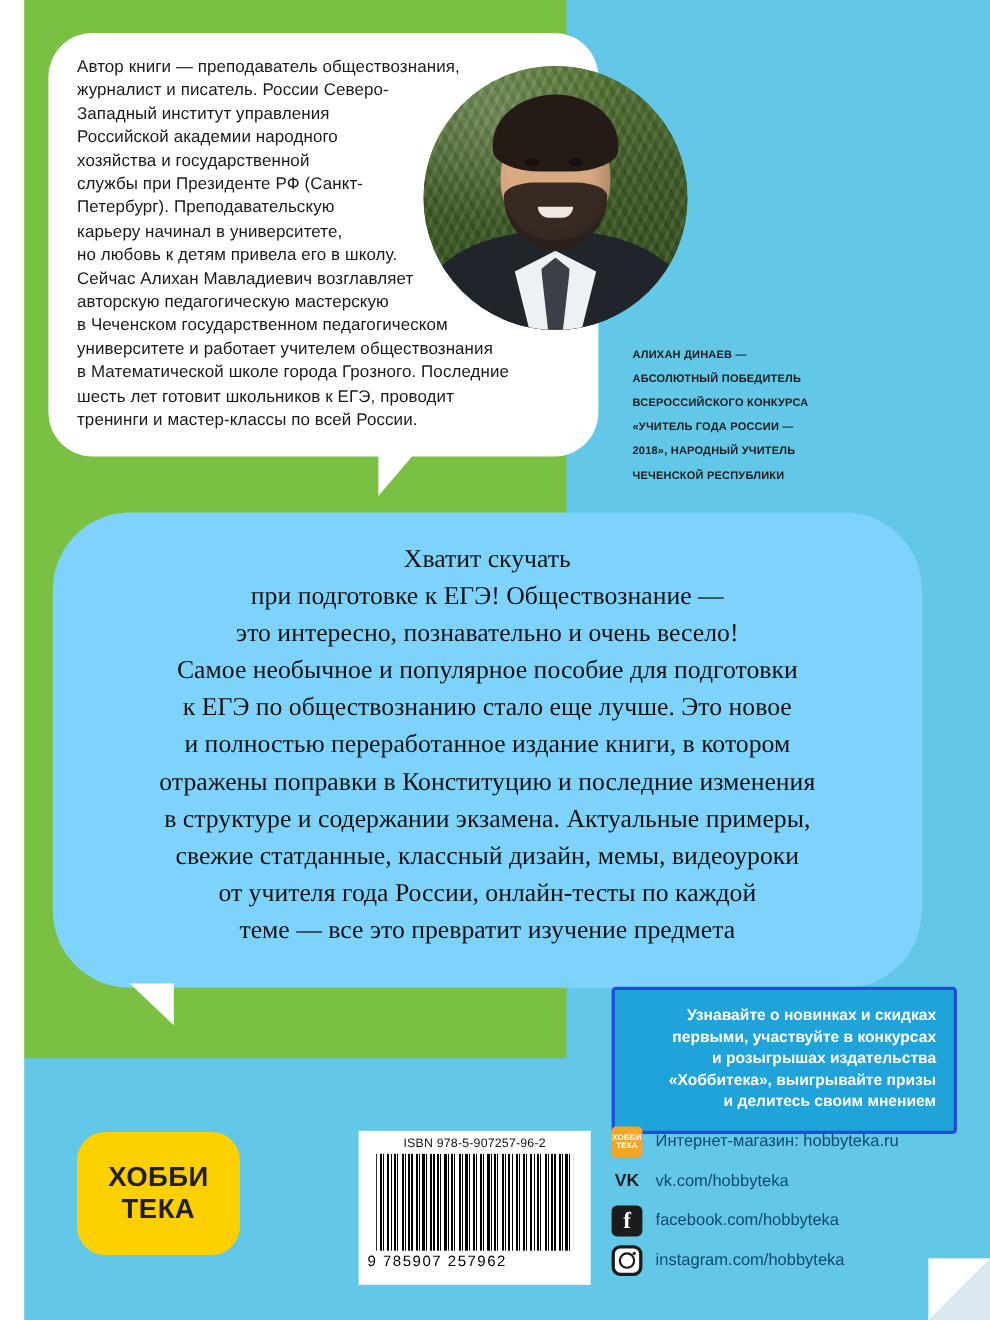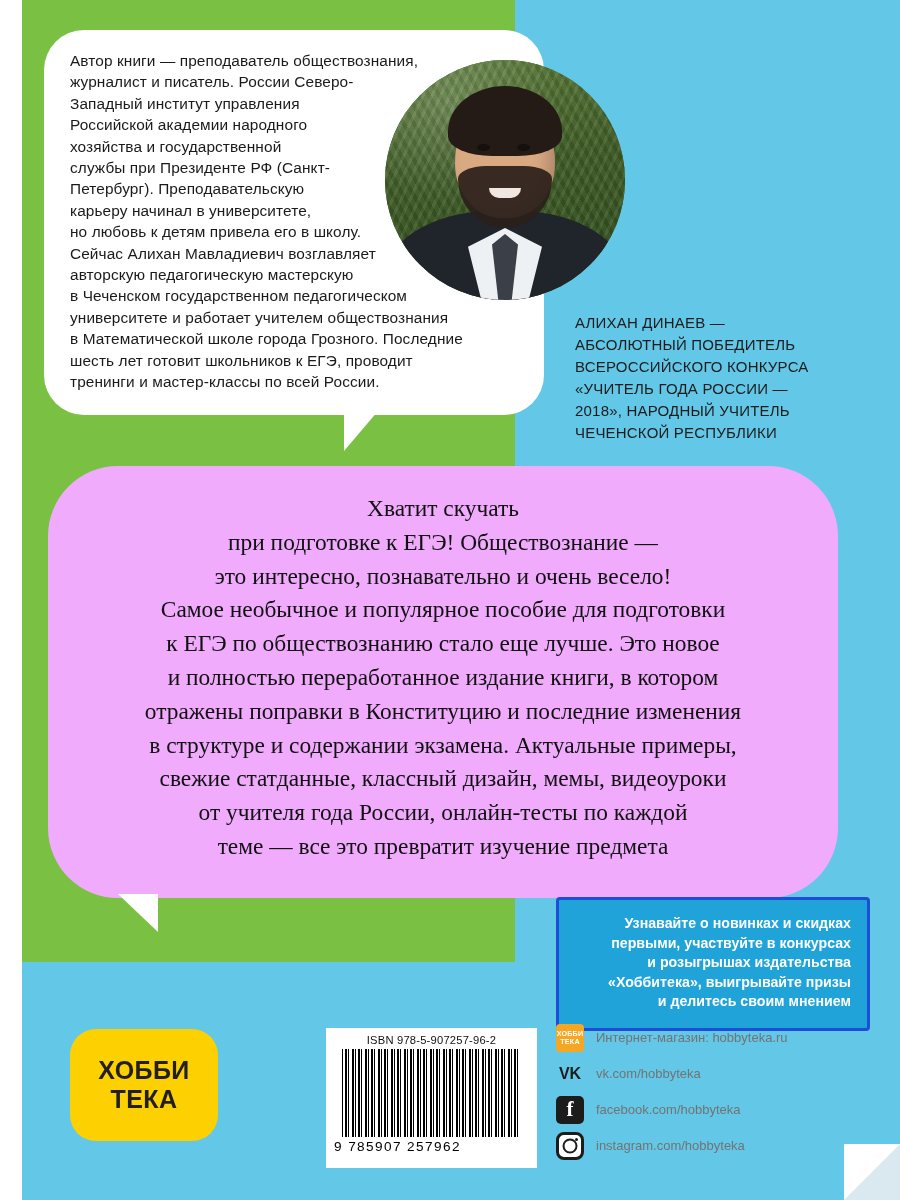--- a/index.html
+++ b/index.html
@@ -178,34 +178,34 @@
     background: #3b3f48;
     clip-path: polygon(50% 0, 100% 16%, 76% 100%, 24% 100%, 0 16%);
   }
 
   
   .award-caption {
     position: absolute;
     left: 575px; top: 312px;
     width: 295px;
     font-family: "Liberation Sans", sans-serif;
-    font-weight: normal;
-    font-size: 15px;
+    font-weight: bold;
+    font-size: 10px;
     line-height: 22px;
     color: #1c1c1c;
     letter-spacing: 0.2px;
   }
 
   
   .blurb-bubble {
     position: absolute;
     left: 48px; top: 466px;
     width: 790px;
     padding: 26px 40px 34px 40px;
-    background: #f0abfc;
+    background: #7dd3fc;
     border-radius: 70px;
     box-sizing: border-box;
     text-align: center;
   }
   .blurb-bubble .tail {
     position: absolute;
     left: 70px; bottom: -34px;
     width: 0; height: 0;
     border-right: 40px solid #ffffff;
     border-bottom: 38px solid transparent;
@@ -292,22 +292,22 @@
   }
   .ic-ig:after {
     content: "";
     position: absolute;
     right: 3px; top: 3px;
     width: 3px; height: 3px;
     background: #1c1c1c;
     border-radius: 50%;
   }
   .social-label {
-    font-size: 13px;
-    color: #737373;
+    font-size: 15px;
+    color: #0c4a6e;
   }
 
   
   .logo {
     position: absolute;
     left: 70px; top: 1029px;
     width: 148px; height: 112px;
     background: #fdd002;
     border-radius: 26px;
     display: flex;

